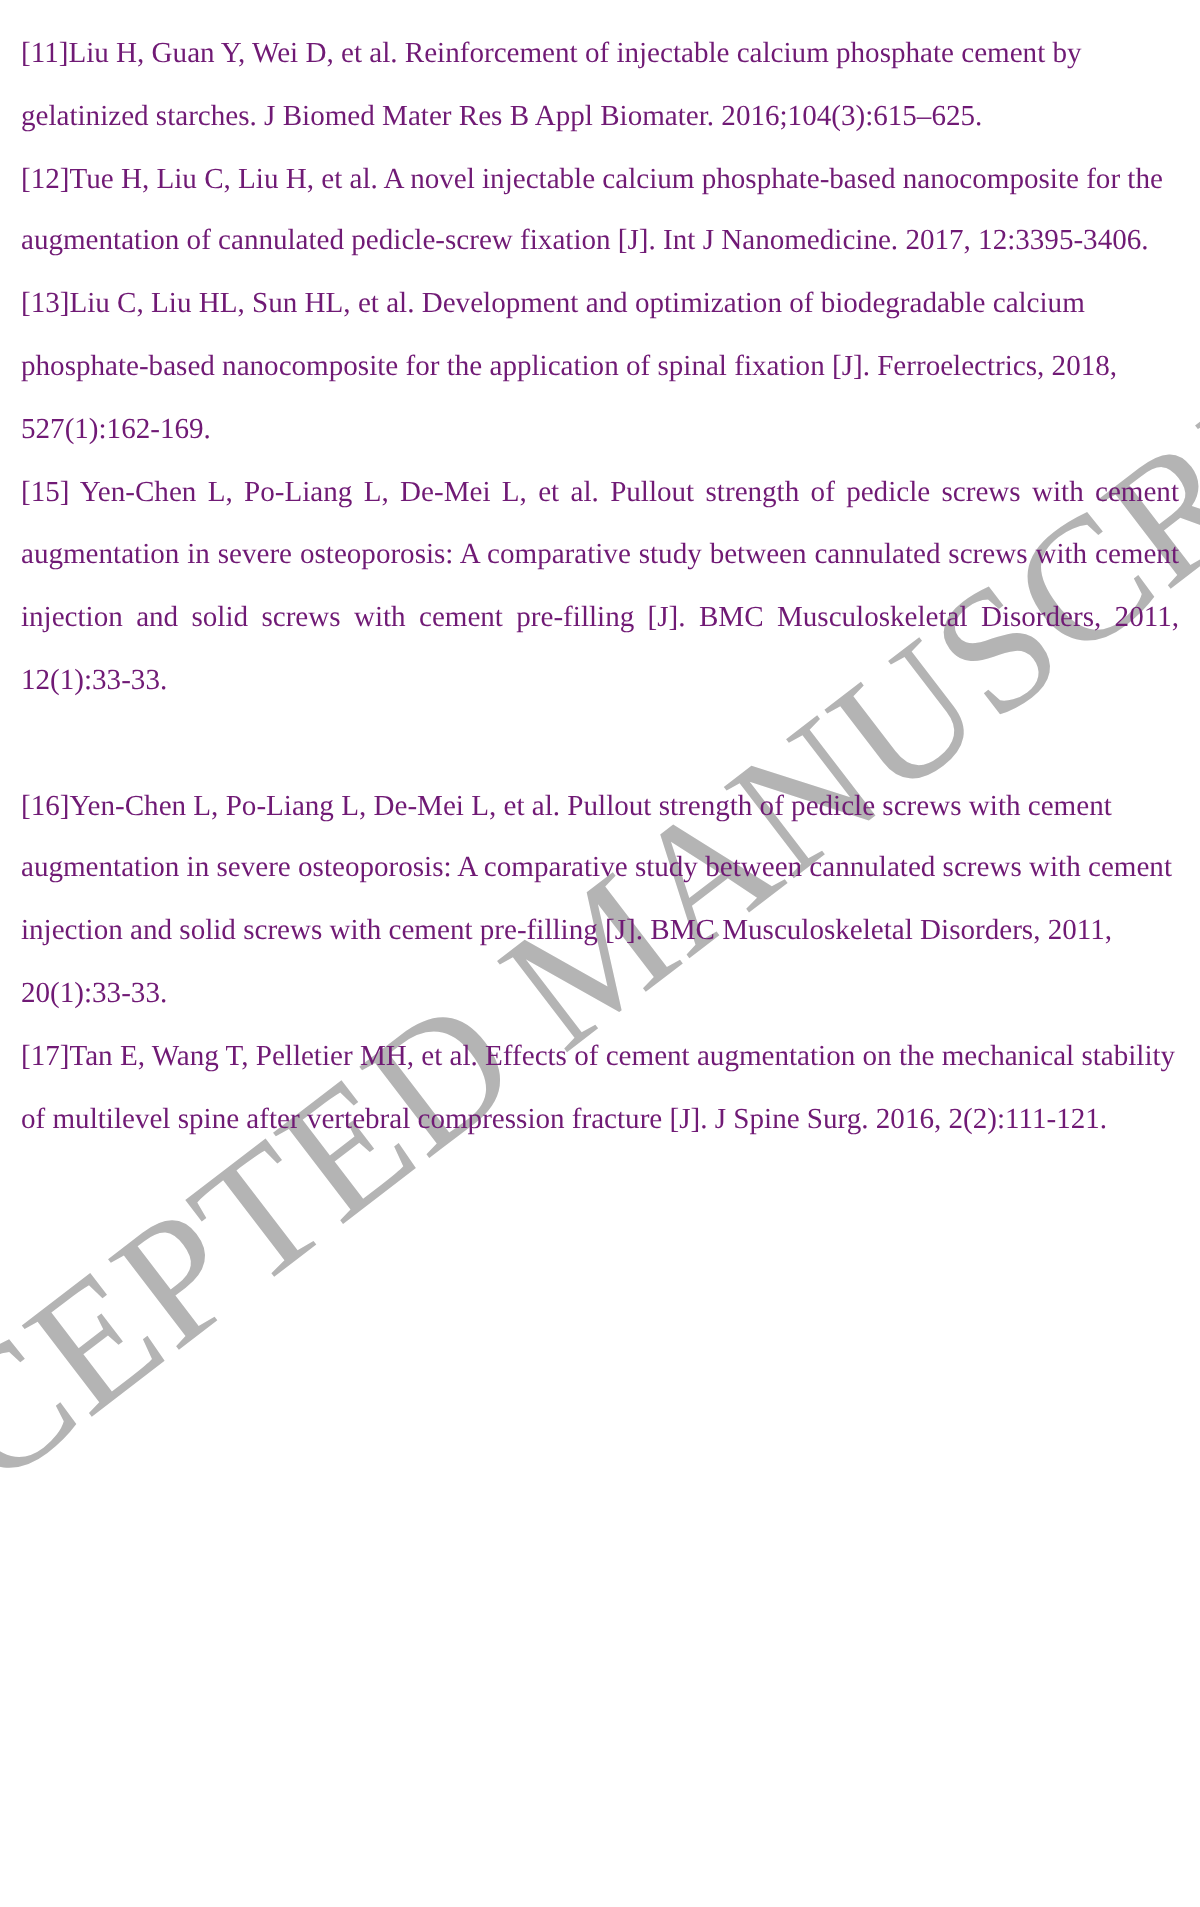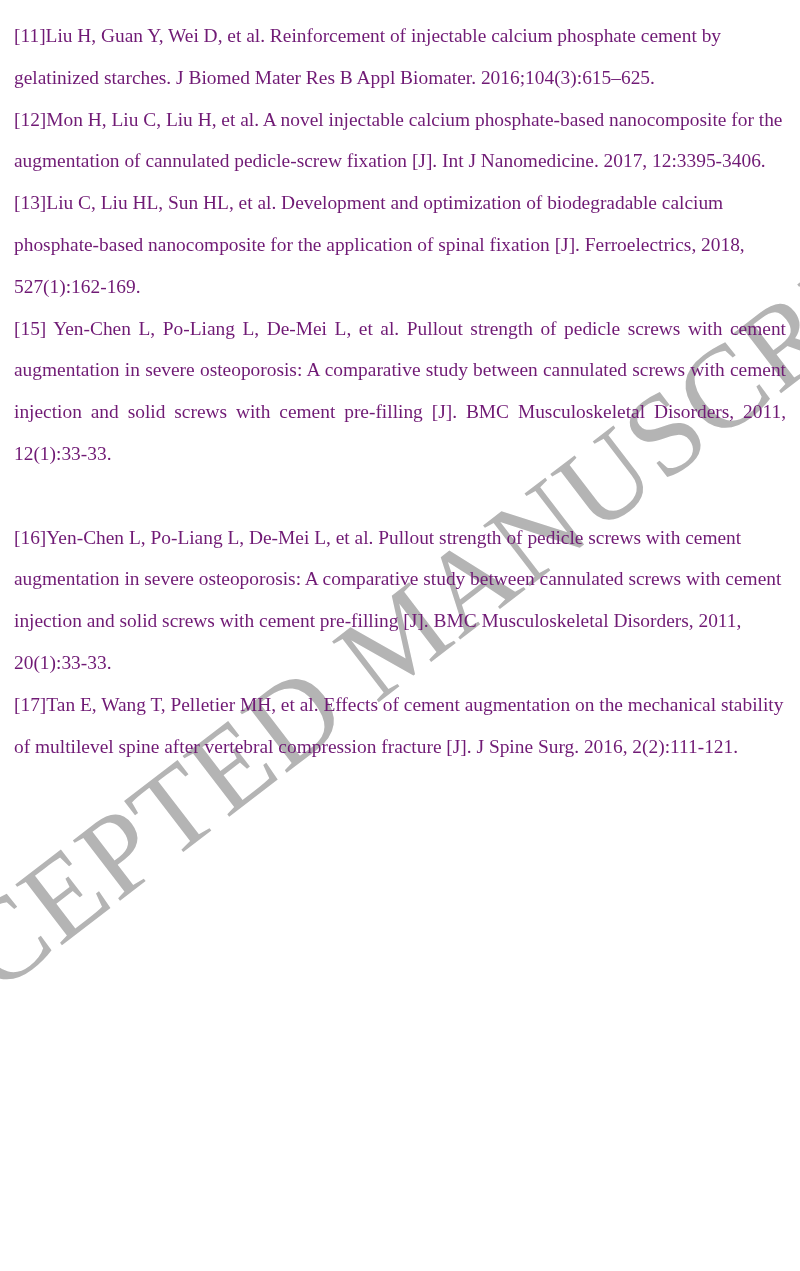--- a/index.html
+++ b/index.html
@@ -82,20 +82,20 @@
 <body>
 
 <div id="page">
 
   <div id="watermark-layer">
     <div id="watermark-text">ACCEPTED MANUSCRIPT</div>
   </div>
 
   <div id="references">
     <p class="reference">[11]Liu H, Guan Y, Wei D, et al. Reinforcement of injectable calcium phosphate cement by gelatinized starches. J Biomed Mater Res B Appl Biomater. 2016;104(3):615–625.</p>
-    <p class="reference">[12]Mon H, Liu C, Liu H, et al. A novel injectable calcium phosphate-based nanocomposite for the augmentation of cannulated pedicle-screw fixation [J]. Int J Nanomedicine. 2017, 12:3395-3406.</p>
+    <p class="reference">[12]Tue H, Liu C, Liu H, et al. A novel injectable calcium phosphate-based nanocomposite for the augmentation of cannulated pedicle-screw fixation [J]. Int J Nanomedicine. 2017, 12:3395-3406.</p>
     <p class="reference">[13]Liu C, Liu HL, Sun HL, et al. Development and optimization of biodegradable calcium phosphate-based nanocomposite for the application of spinal fixation [J]. Ferroelectrics, 2018, 527(1):162-169.</p>
     <p class="reference justified">[15] Yen-Chen L, Po-Liang L, De-Mei L, et al. Pullout strength of pedicle screws with cement augmentation in severe osteoporosis: A comparative study between cannulated screws with cement injection and solid screws with cement pre-filling [J]. BMC Musculoskeletal Disorders, 2011, 12(1):33-33.</p>
     <p class="reference">[16]Yen-Chen L, Po-Liang L, De-Mei L, et al. Pullout strength of pedicle screws with cement augmentation in severe osteoporosis: A comparative study between cannulated screws with cement injection and solid screws with cement pre-filling [J]. BMC Musculoskeletal Disorders, 2011, 20(1):33-33.</p>
     <p class="reference">[17]Tan E, Wang T, Pelletier MH, et al. Effects of cement augmentation on the mechanical stability of multilevel spine after vertebral compression fracture [J]. J Spine Surg. 2016, 2(2):111-121.</p>
   </div>
 
 </div>
 
 </body></html>

